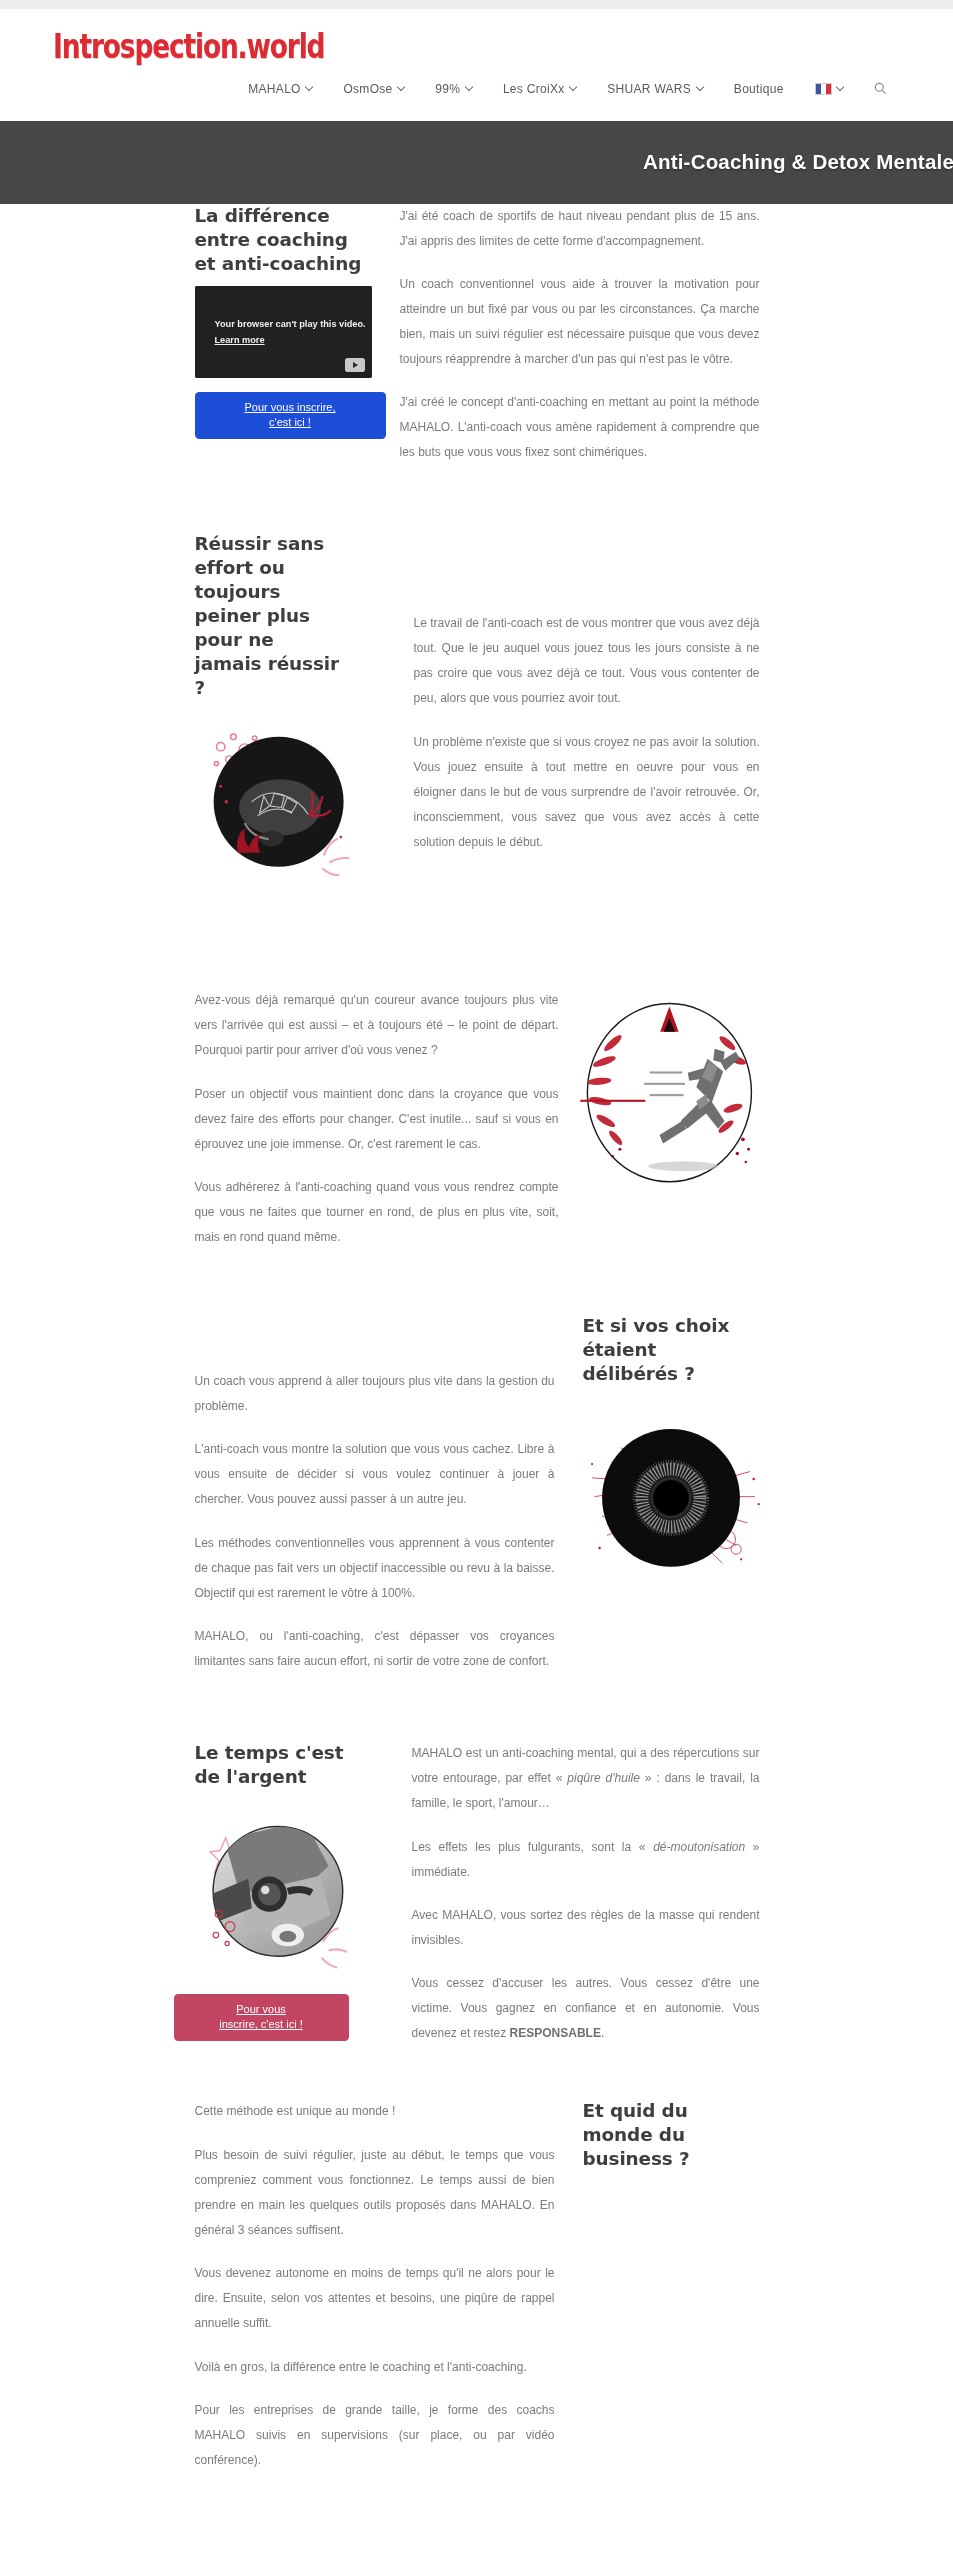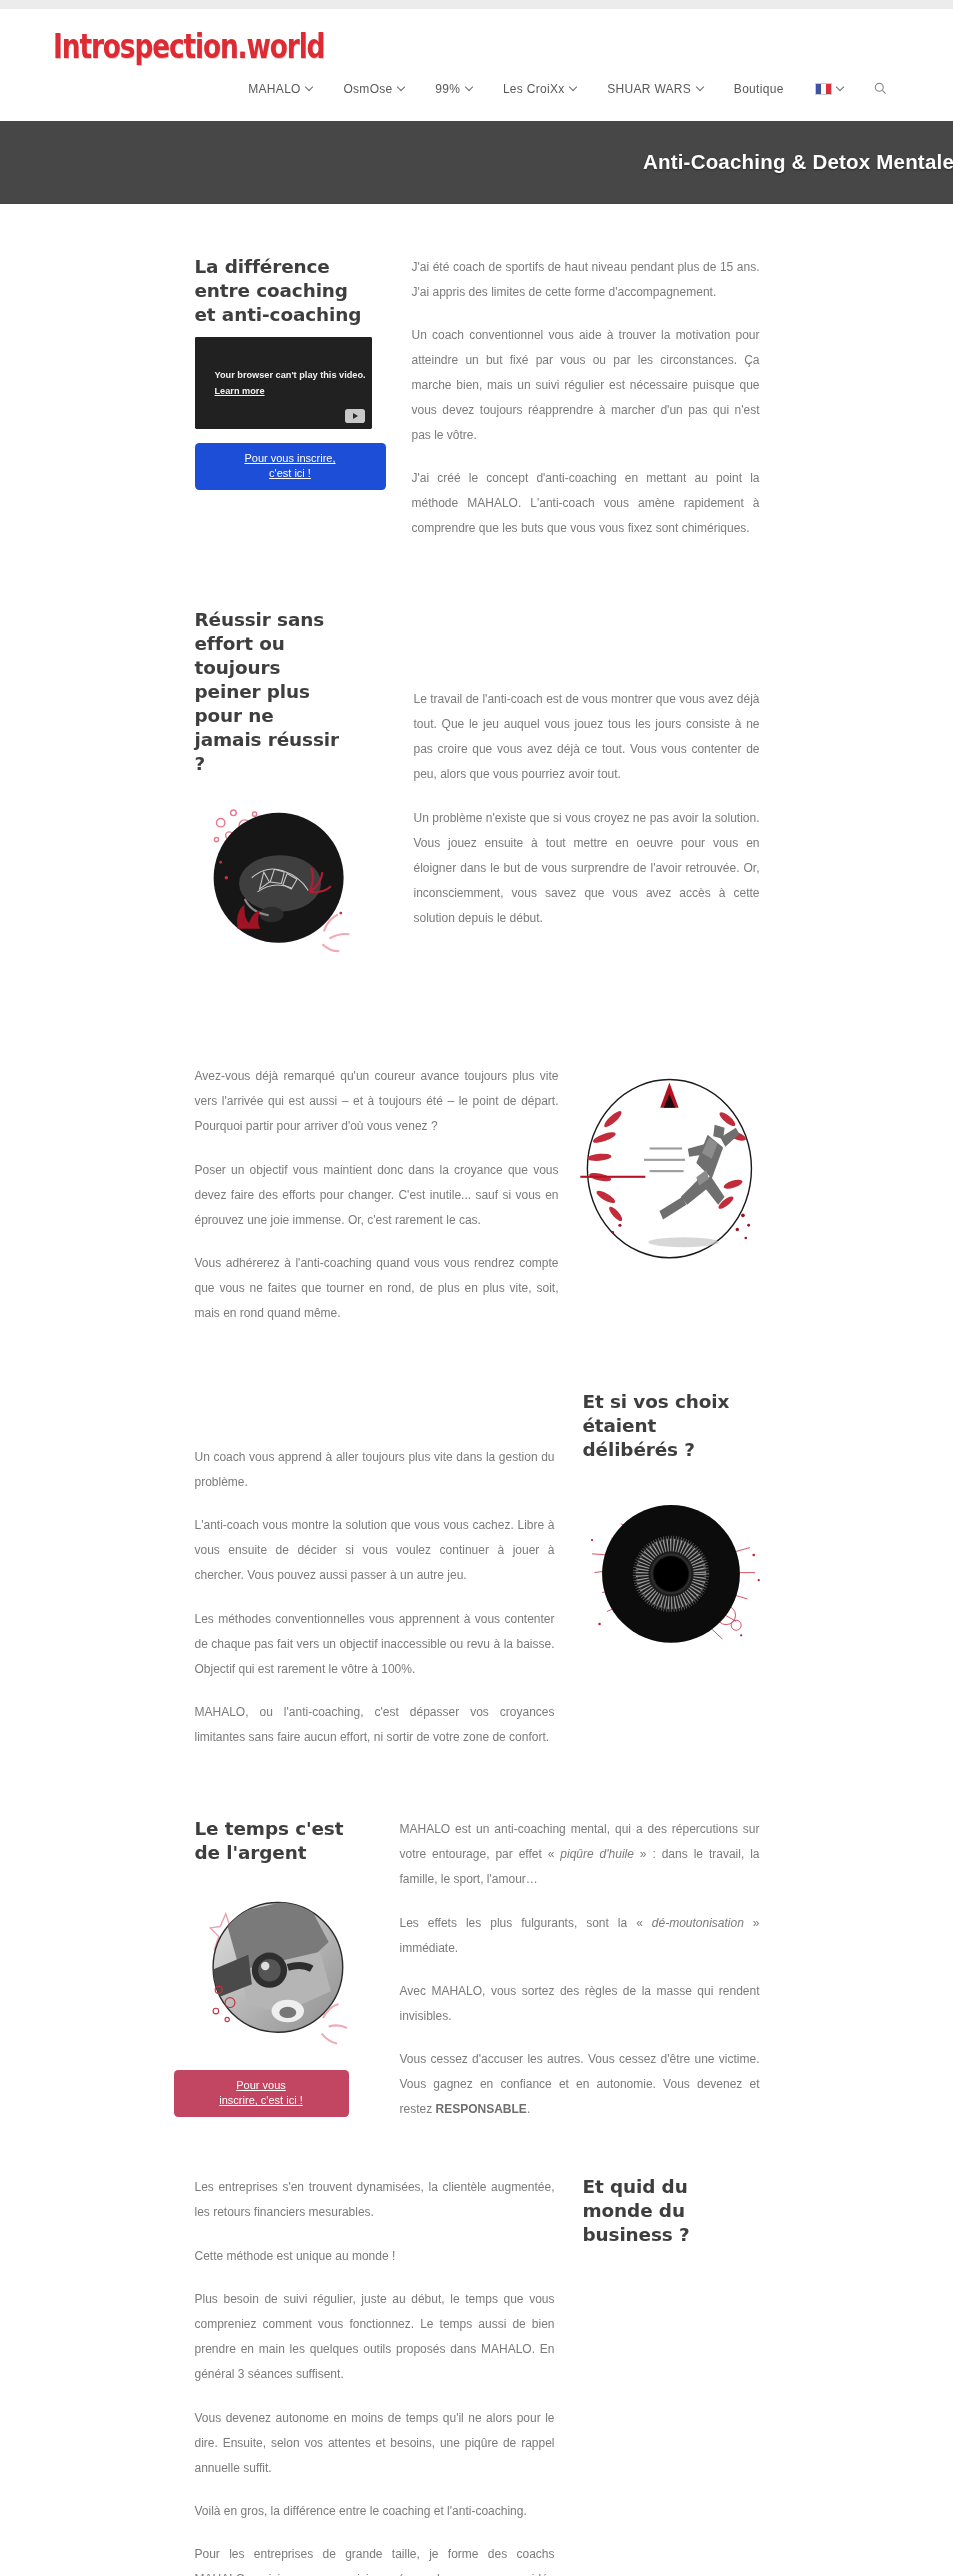--- a/index.html
+++ b/index.html
@@ -21,31 +21,31 @@
   .banner{height:83px;background:#474747;display:flex;align-items:center;justify-content:flex-end;}
   .banner h1{margin:0;color:#fff;font-size:20.5px;font-weight:700;letter-spacing:0.2px;text-shadow:0 1.4px 2.1px rgba(0,0,0,.45);}
   
   main{width:565px;margin:0 auto;}
   h2{margin:0;color:#3e3e3e;font-family:"DejaVu Sans",sans-serif;font-size:18.4px;line-height:24px;font-weight:700;letter-spacing:-0.1px;}
   p{margin:0 0 18.4px;font-size:12px;line-height:25px;text-align:justify;}
   p:last-child{margin-bottom:0;}
   .sec{display:flex;}
   .col-fix{width:177px;flex:0 0 177px;}
   .col-flex{flex:1;min-width:0;}
-  .s1{margin-top:51px;gap:40px;}
+  .s1{gap:28px;}
   .s2{margin-top:105px;gap:17px;align-items:flex-start;}
   .s2 .text{max-width:367px;}
   .s3{margin-top:67px;gap:42px;}
   .s3 .col-flex{padding-top:79px;}
   .s3 h2{width:152px;}
   .s4{margin-top:64px;gap:28px;}
   .s4 .col-flex{padding-top:55px;}
   .s4 .col-right{width:177px;flex:0 0 177px;}
   .s4 h2{width:163px;}
-  .s5{margin-top:67px;gap:28px;}
+  .s5{margin-top:67px;gap:40px;}
   .s6{margin-top:53px;gap:28px;}
   .s6 .col-right{width:177px;flex:0 0 177px;}
   .s6 h2{width:124px;}
   
   .video{width:177px;height:92px;background:#212121;margin-top:10px;position:relative;border-radius:1.4px;}
   .video .msg{position:absolute;left:20px;top:31px;color:#f1f1f1;font-size:9.2px;font-weight:700;line-height:15px;}
   .video .lm{display:inline-block;margin-top:1.4px;color:#f1f1f1;text-decoration:underline;font-size:9.2px;font-weight:700;}
   .playbtn{position:absolute;right:6.4px;bottom:5.7px;width:20px;height:13.4px;background:#c9c9c9;border-radius:2.8px;
            display:flex;align-items:center;justify-content:center;}
   .playbtn i{width:0;height:0;border-left:5.7px solid #2b2b2b;border-top:3.5px solid transparent;border-bottom:3.5px solid transparent;}
@@ -322,21 +322,20 @@
     <div class="col-flex">
       <p><span>MAHALO est un anti-coaching mental, qui a des répercutions sur votre entourage, par effet « </span><span class="italic">piqûre d'huile</span><span> » : dans le travail, la famille, le sport, l'amour…</span></p>
       <p><span>Les effets les plus fulgurants, sont la « </span><span class="italic">dé-moutonisation</span><span> » immédiate.</span></p>
       <p>Avec MAHALO, vous sortez des règles de la masse qui rendent invisibles.</p>
       <p><span>Vous cessez d'accuser les autres. Vous cessez d'être une victime. Vous gagnez en confiance et en autonomie. Vous devenez et restez </span><span class="strong">RESPONSABLE</span><span>.</span></p>
     </div>
   </section>
 
   <section class="sec s6">
     <div class="col-flex">
-      <p>Les entreprises s'en trouvent dynamisées, la clientèle augmentée, les retours financiers mesurables.</p>
       <p>Cette méthode est unique au monde !</p>
       <p>Plus besoin de suivi régulier, juste au début, le temps que vous compreniez comment vous fonctionnez. Le temps aussi de bien prendre en main les quelques outils proposés dans MAHALO. En général 3 séances suffisent.</p>
       <p>Vous devenez autonome en moins de temps qu'il ne alors pour le dire. Ensuite, selon vos attentes et besoins, une piqûre de rappel annuelle suffit.</p>
       <p>Voilà en gros, la différence entre le coaching et l'anti-coaching.</p>
       <p>Pour les entreprises de grande taille, je forme des coachs MAHALO suivis en supervisions (sur place, ou par vidéo conférence).</p>
     </div>
     <div class="col-right">
       <h2>Et quid du monde du business ?</h2>
     </div>
   </section>

